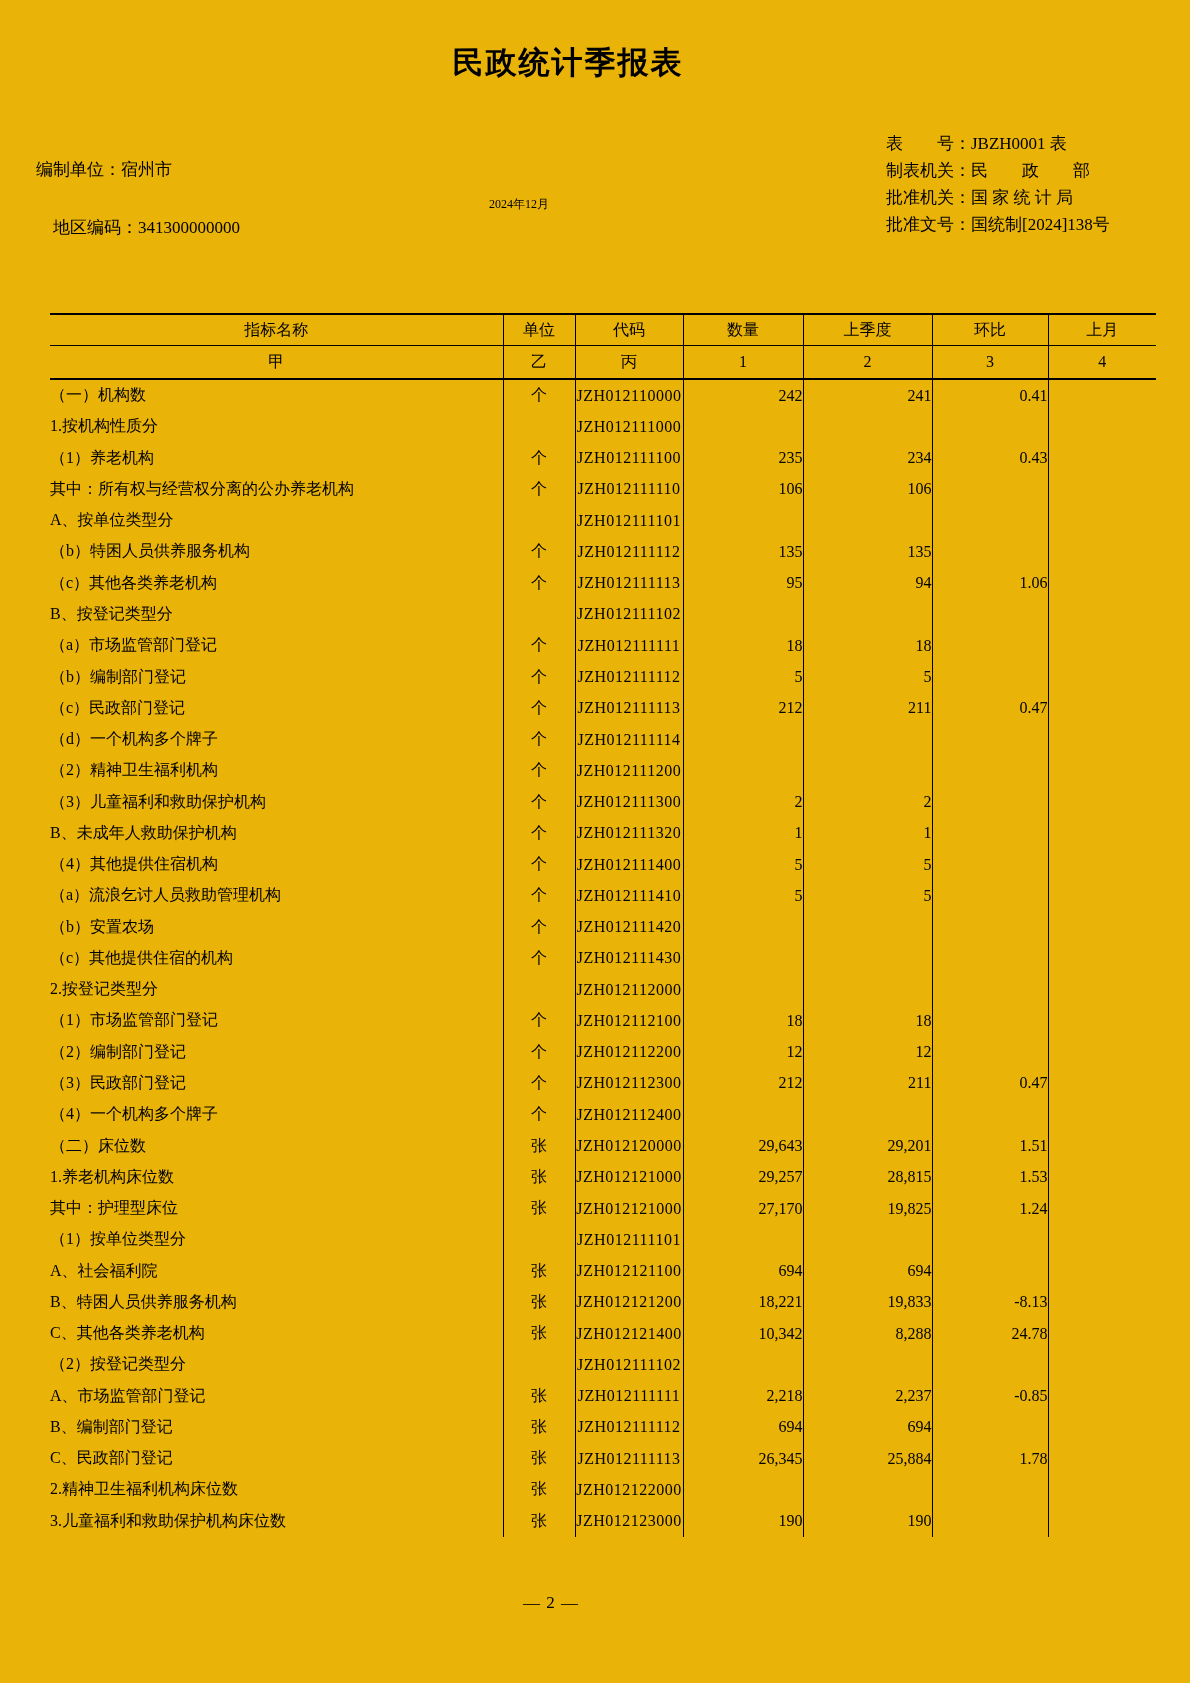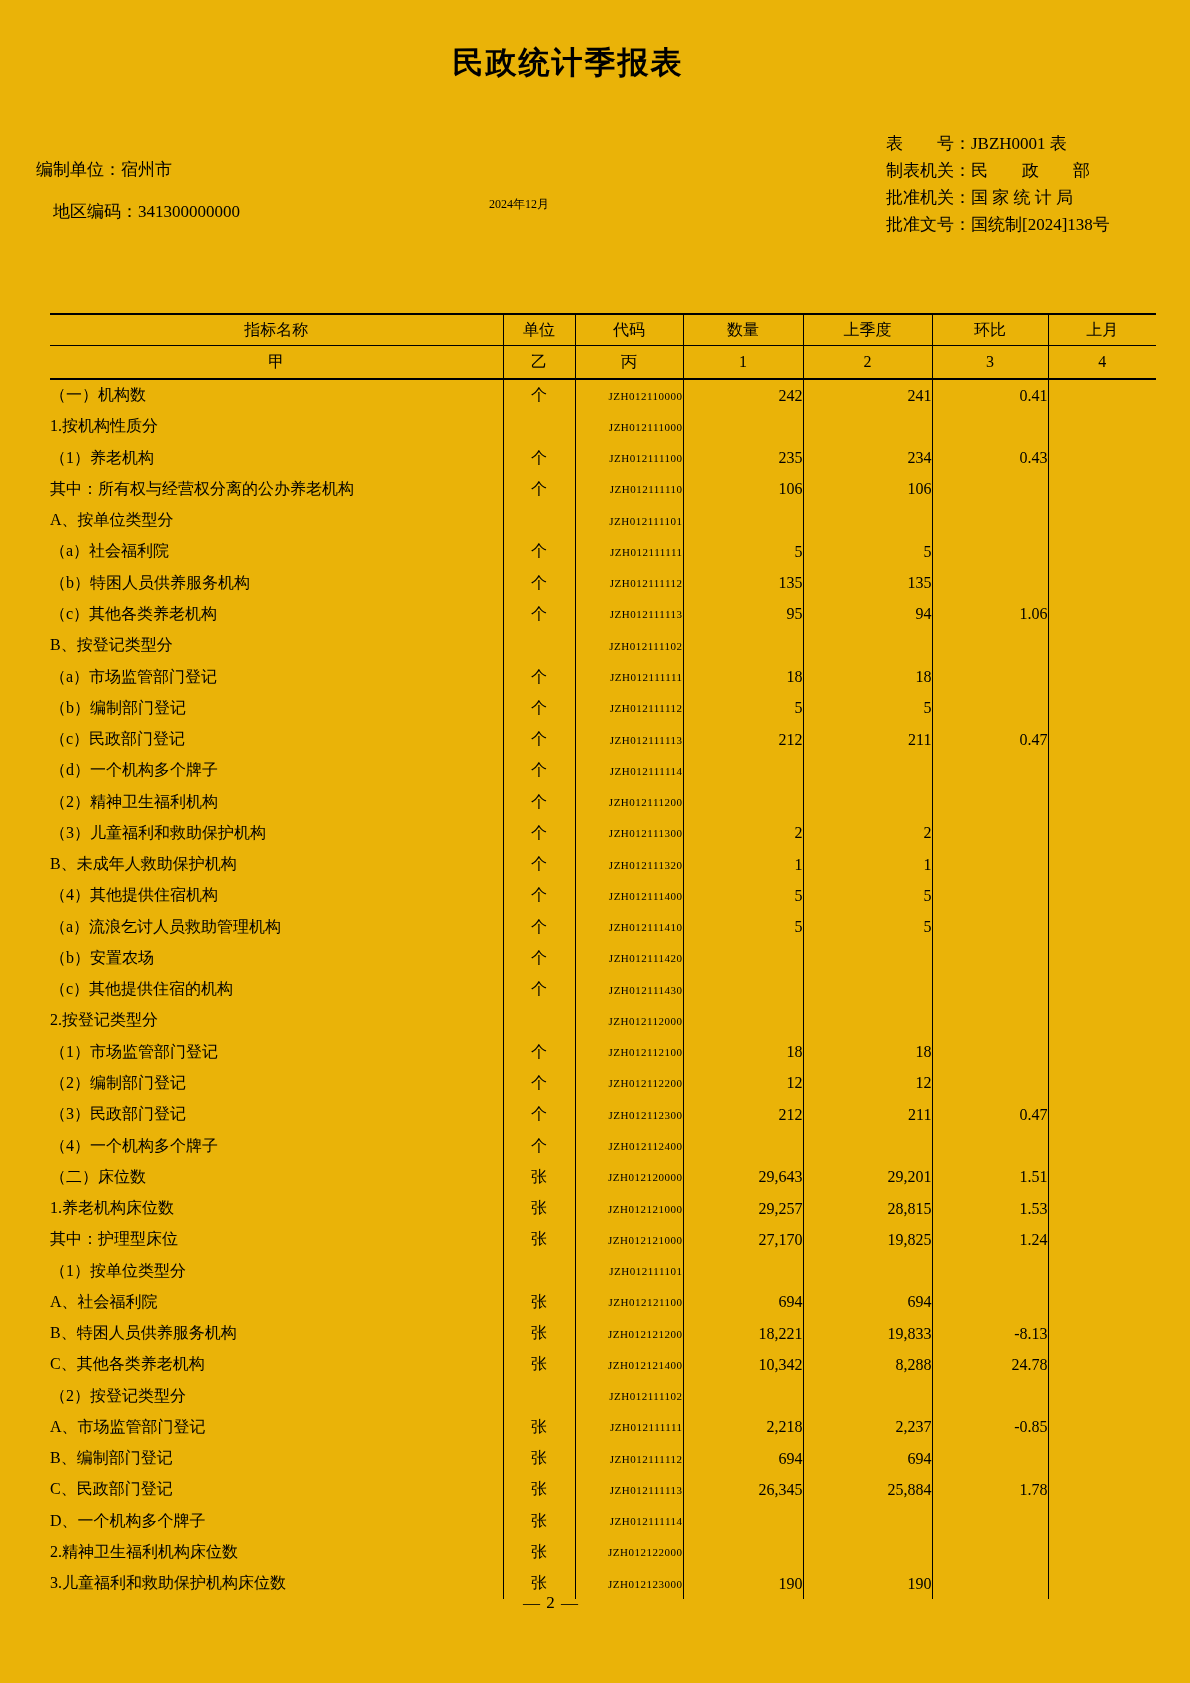--- a/index.html
+++ b/index.html
@@ -11,39 +11,39 @@
     font-family:"Liberation Serif","DejaVu Serif",serif;
     overflow:hidden;
   }
   .doc-title{
     position:absolute;top:42px;left:0;width:1136px;
     text-align:center;
     font-family:"DejaVu Sans","Liberation Sans",sans-serif;
     font-weight:bold;font-size:31px;letter-spacing:2px;
   }
   .info-left-1{position:absolute;left:36px;top:158px;font-size:17px;}
-  .info-left-2{position:absolute;left:53px;top:200px;font-size:17px;}
+  .info-left-2{position:absolute;left:53px;top:216px;font-size:17px;}
   .info-period{position:absolute;left:489px;top:196px;font-size:12px;}
   .info-right{position:absolute;left:886px;top:130px;font-size:17px;line-height:27px;white-space:nowrap;}
   .qtable{
     position:absolute;left:50px;top:285px;
     width:1106px;table-layout:fixed;
     border-collapse:collapse;
     border-top:2px solid #000;
     font-size:16px;
     margin-top:28px;
   }
   .qtable th{font-weight:normal;text-align:center;padding:0;}
   .qtable thead tr.cols th{height:30px;border-bottom:1px solid #000;}
   .qtable thead tr.keys th{height:32px;border-bottom:2px solid #000;}
   .qtable th + th, .qtable td + td{border-left:1px solid #000;}
   .qtable tbody td{height:31.27px;padding:0;overflow:hidden;white-space:nowrap;}
   td.c-label{text-align:left;}
   td.c-unit{text-align:center;}
-  td.c-code{text-align:right;padding-left:4px;font-size:11px;letter-spacing:0.5px;}
+  td.c-code{text-align:center;padding-left:4px;font-size:16px;letter-spacing:0.5px;}
   td.c-num{text-align:right;padding-right:2px;}
   .ind1{padding-left:45px;}
   .ind2{padding-left:78px;}
   .ind3{padding-left:108px;}
   .ind4{padding-left:128px;}
   .ind5{padding-left:145px;}
   .ind6{padding-left:180px;}
   .page-footer{
     position:absolute;top:1593px;left:0;width:1102px;
     text-align:center;font-size:17px;letter-spacing:1px;
@@ -142,29 +142,20 @@
         <tr>
       <td class="c-label ind5">A、按单位类型分</td>
       <td class="c-unit"></td>
       <td class="c-code">JZH012111101</td>
       <td class="c-num"></td>
       <td class="c-num"></td>
       <td class="c-num"></td>
       <td class="c-num"></td>
     </tr>
         <tr>
-      <td class="c-label ind6">（a）社会福利院</td>
-      <td class="c-unit">个</td>
-      <td class="c-code">JZH012111111</td>
-      <td class="c-num">5</td>
-      <td class="c-num">5</td>
-      <td class="c-num"></td>
-      <td class="c-num"></td>
-    </tr>
-        <tr>
       <td class="c-label ind6">（b）特困人员供养服务机构</td>
       <td class="c-unit">个</td>
       <td class="c-code">JZH012111112</td>
       <td class="c-num">135</td>
       <td class="c-num">135</td>
       <td class="c-num"></td>
       <td class="c-num"></td>
     </tr>
         <tr>
       <td class="c-label ind6">（c）其他各类养老机构</td>
@@ -421,29 +412,20 @@
         <tr>
       <td class="c-label ind5">C、民政部门登记</td>
       <td class="c-unit">张</td>
       <td class="c-code">JZH012111113</td>
       <td class="c-num">26,345</td>
       <td class="c-num">25,884</td>
       <td class="c-num">1.78</td>
       <td class="c-num"></td>
     </tr>
         <tr>
-      <td class="c-label ind5">D、一个机构多个牌子</td>
-      <td class="c-unit">张</td>
-      <td class="c-code">JZH012111114</td>
-      <td class="c-num"></td>
-      <td class="c-num"></td>
-      <td class="c-num"></td>
-      <td class="c-num"></td>
-    </tr>
-        <tr>
       <td class="c-label ind2">2.精神卫生福利机构床位数</td>
       <td class="c-unit">张</td>
       <td class="c-code">JZH012122000</td>
       <td class="c-num"></td>
       <td class="c-num"></td>
       <td class="c-num"></td>
       <td class="c-num"></td>
     </tr>
         <tr>
       <td class="c-label ind2">3.儿童福利和救助保护机构床位数</td>

